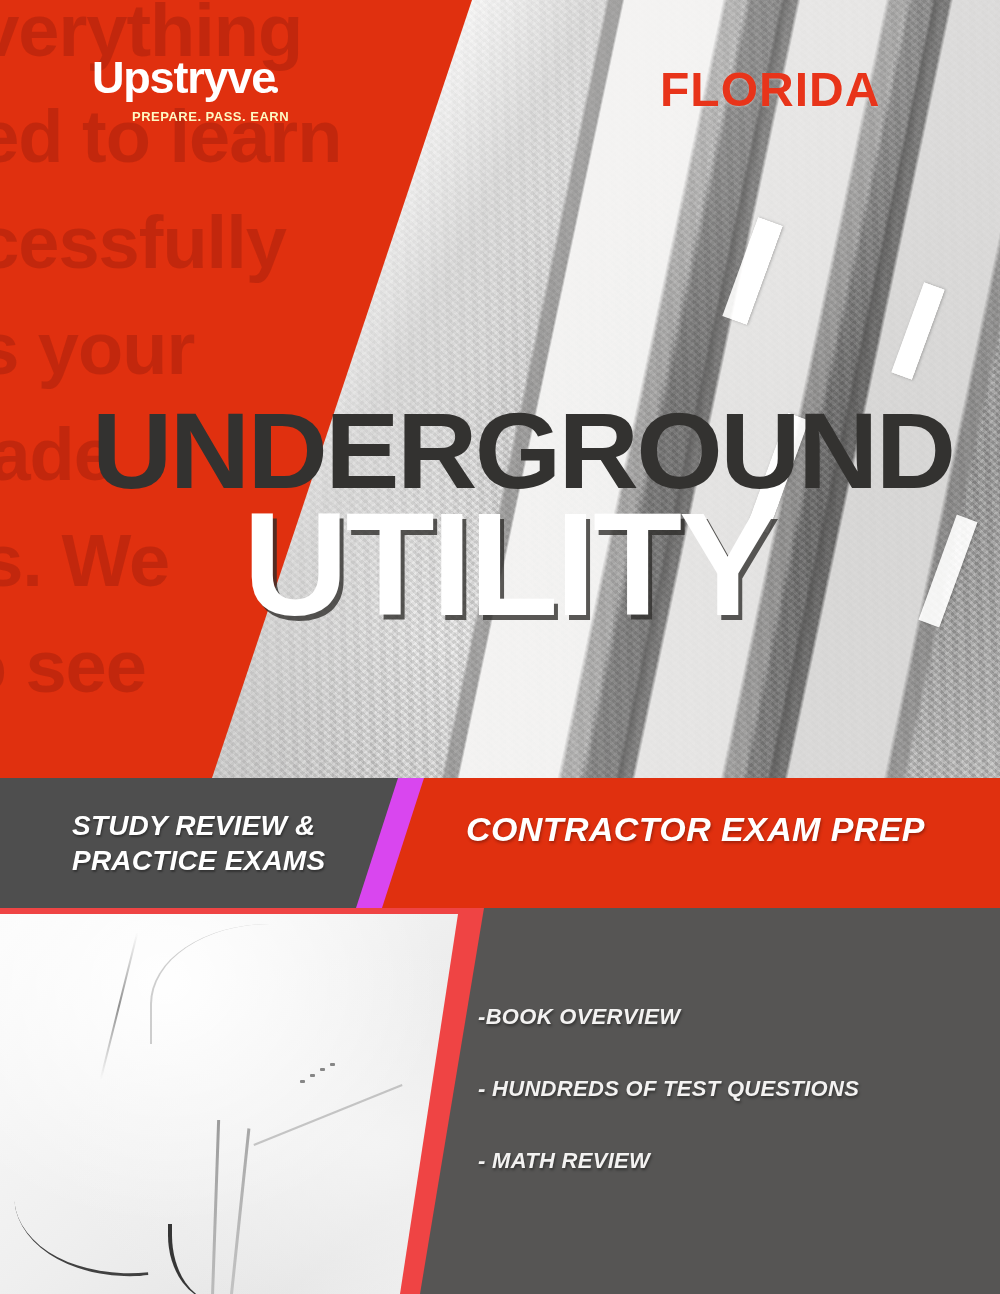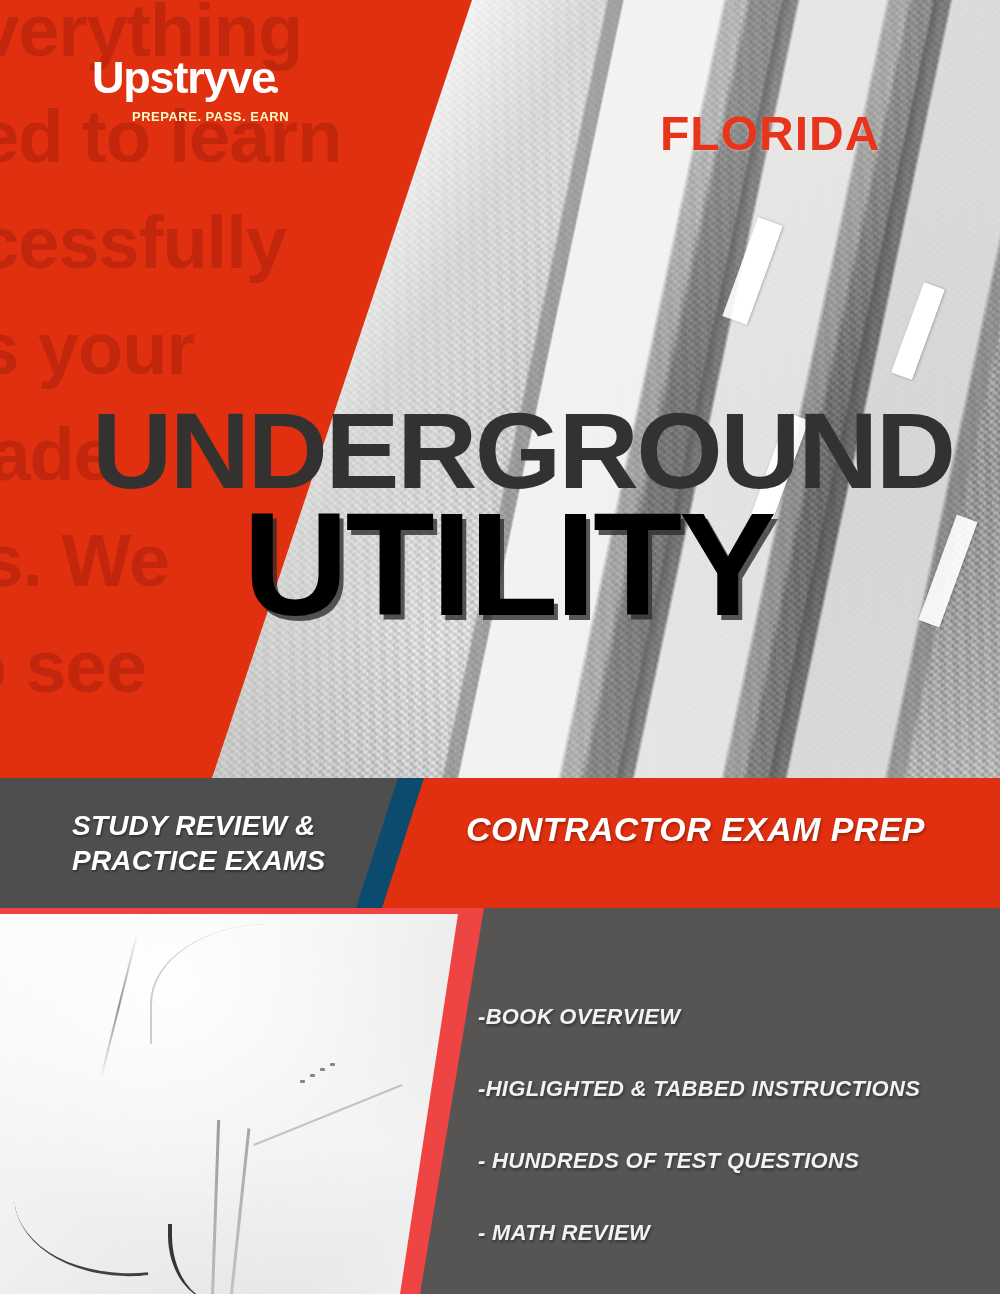--- a/index.html
+++ b/index.html
@@ -92,47 +92,46 @@
     font-size:13px; font-weight:700; color:#fef9c3;
     letter-spacing:.5px; 
   }
 
   
   .florida{
     position:absolute; left:660px; top:66px;
     font-size:48px; font-weight:700; color:#E8341A;
     letter-spacing:1px; line-height:1;
     text-shadow:0 1px 2px rgba(255,255,255,.35);
-    margin-top:44px;
   }
 
   
   .year{
     position:absolute; left:138px; top:321px;
     font-size:94px; font-weight:700; color:#ffffff; line-height:1;
     letter-spacing:-1px;
     text-shadow:2px 3px 0 rgba(40,38,36,.35);
   }
   .line-underground{
     position:absolute; left:92px; top:397px;
     font-size:108px; font-weight:700; color:#333230; line-height:1;
     letter-spacing:-2.5px;
     transform:scaleX(1.03); transform-origin:left center;
   }
   .line-utility{
     position:absolute; left:243px; top:492px;
-    font-size:146px; font-weight:700; color:#000000; line-height:1;
+    font-size:146px; font-weight:700; color:#ffffff; line-height:1;
     letter-spacing:-3px;
     text-shadow:4px 5px 0 rgba(45,43,41,.78);
   }
 
   
   .band{
     position:absolute; left:0; top:778px; width:1000px; height:130px;
-    overflow:hidden; background:#0c4a6e;padding-left:36px;
+    overflow:hidden; background:#d946ef;padding-left:36px;
   }
   .band-gray{
     position:absolute; inset:0; background:#4E4E4E;
     clip-path:polygon(0 0, 398px 0, 356px 130px, 0 130px);
   }
   .band-red{
     position:absolute; inset:0; background:#E0300F;
     clip-path:polygon(424px 0, 1000px 0, 1000px 130px, 382px 130px);
   }
   .band-left-text{
@@ -261,19 +260,18 @@
       <div class="dash" style="left:300px;top:166px;"></div>
       <div class="dash" style="left:310px;top:160px;"></div>
       <div class="dash" style="left:320px;top:154px;"></div>
       <div class="dash" style="left:330px;top:149px;"></div>
     </div>
 
     <div class="bottom-dark"></div>
 
     <div class="bullets">
       <div class="bullet">-BOOK OVERVIEW</div>
-      <div class="bullet">-HIGLIGHTED &amp; TABBED INSTRUCTIONS</div>
       <div class="bullet">- HUNDREDS OF TEST QUESTIONS</div>
       <div class="bullet">- MATH REVIEW</div>
     </div>
   </div>
 
 </div>
 
 </body></html>

